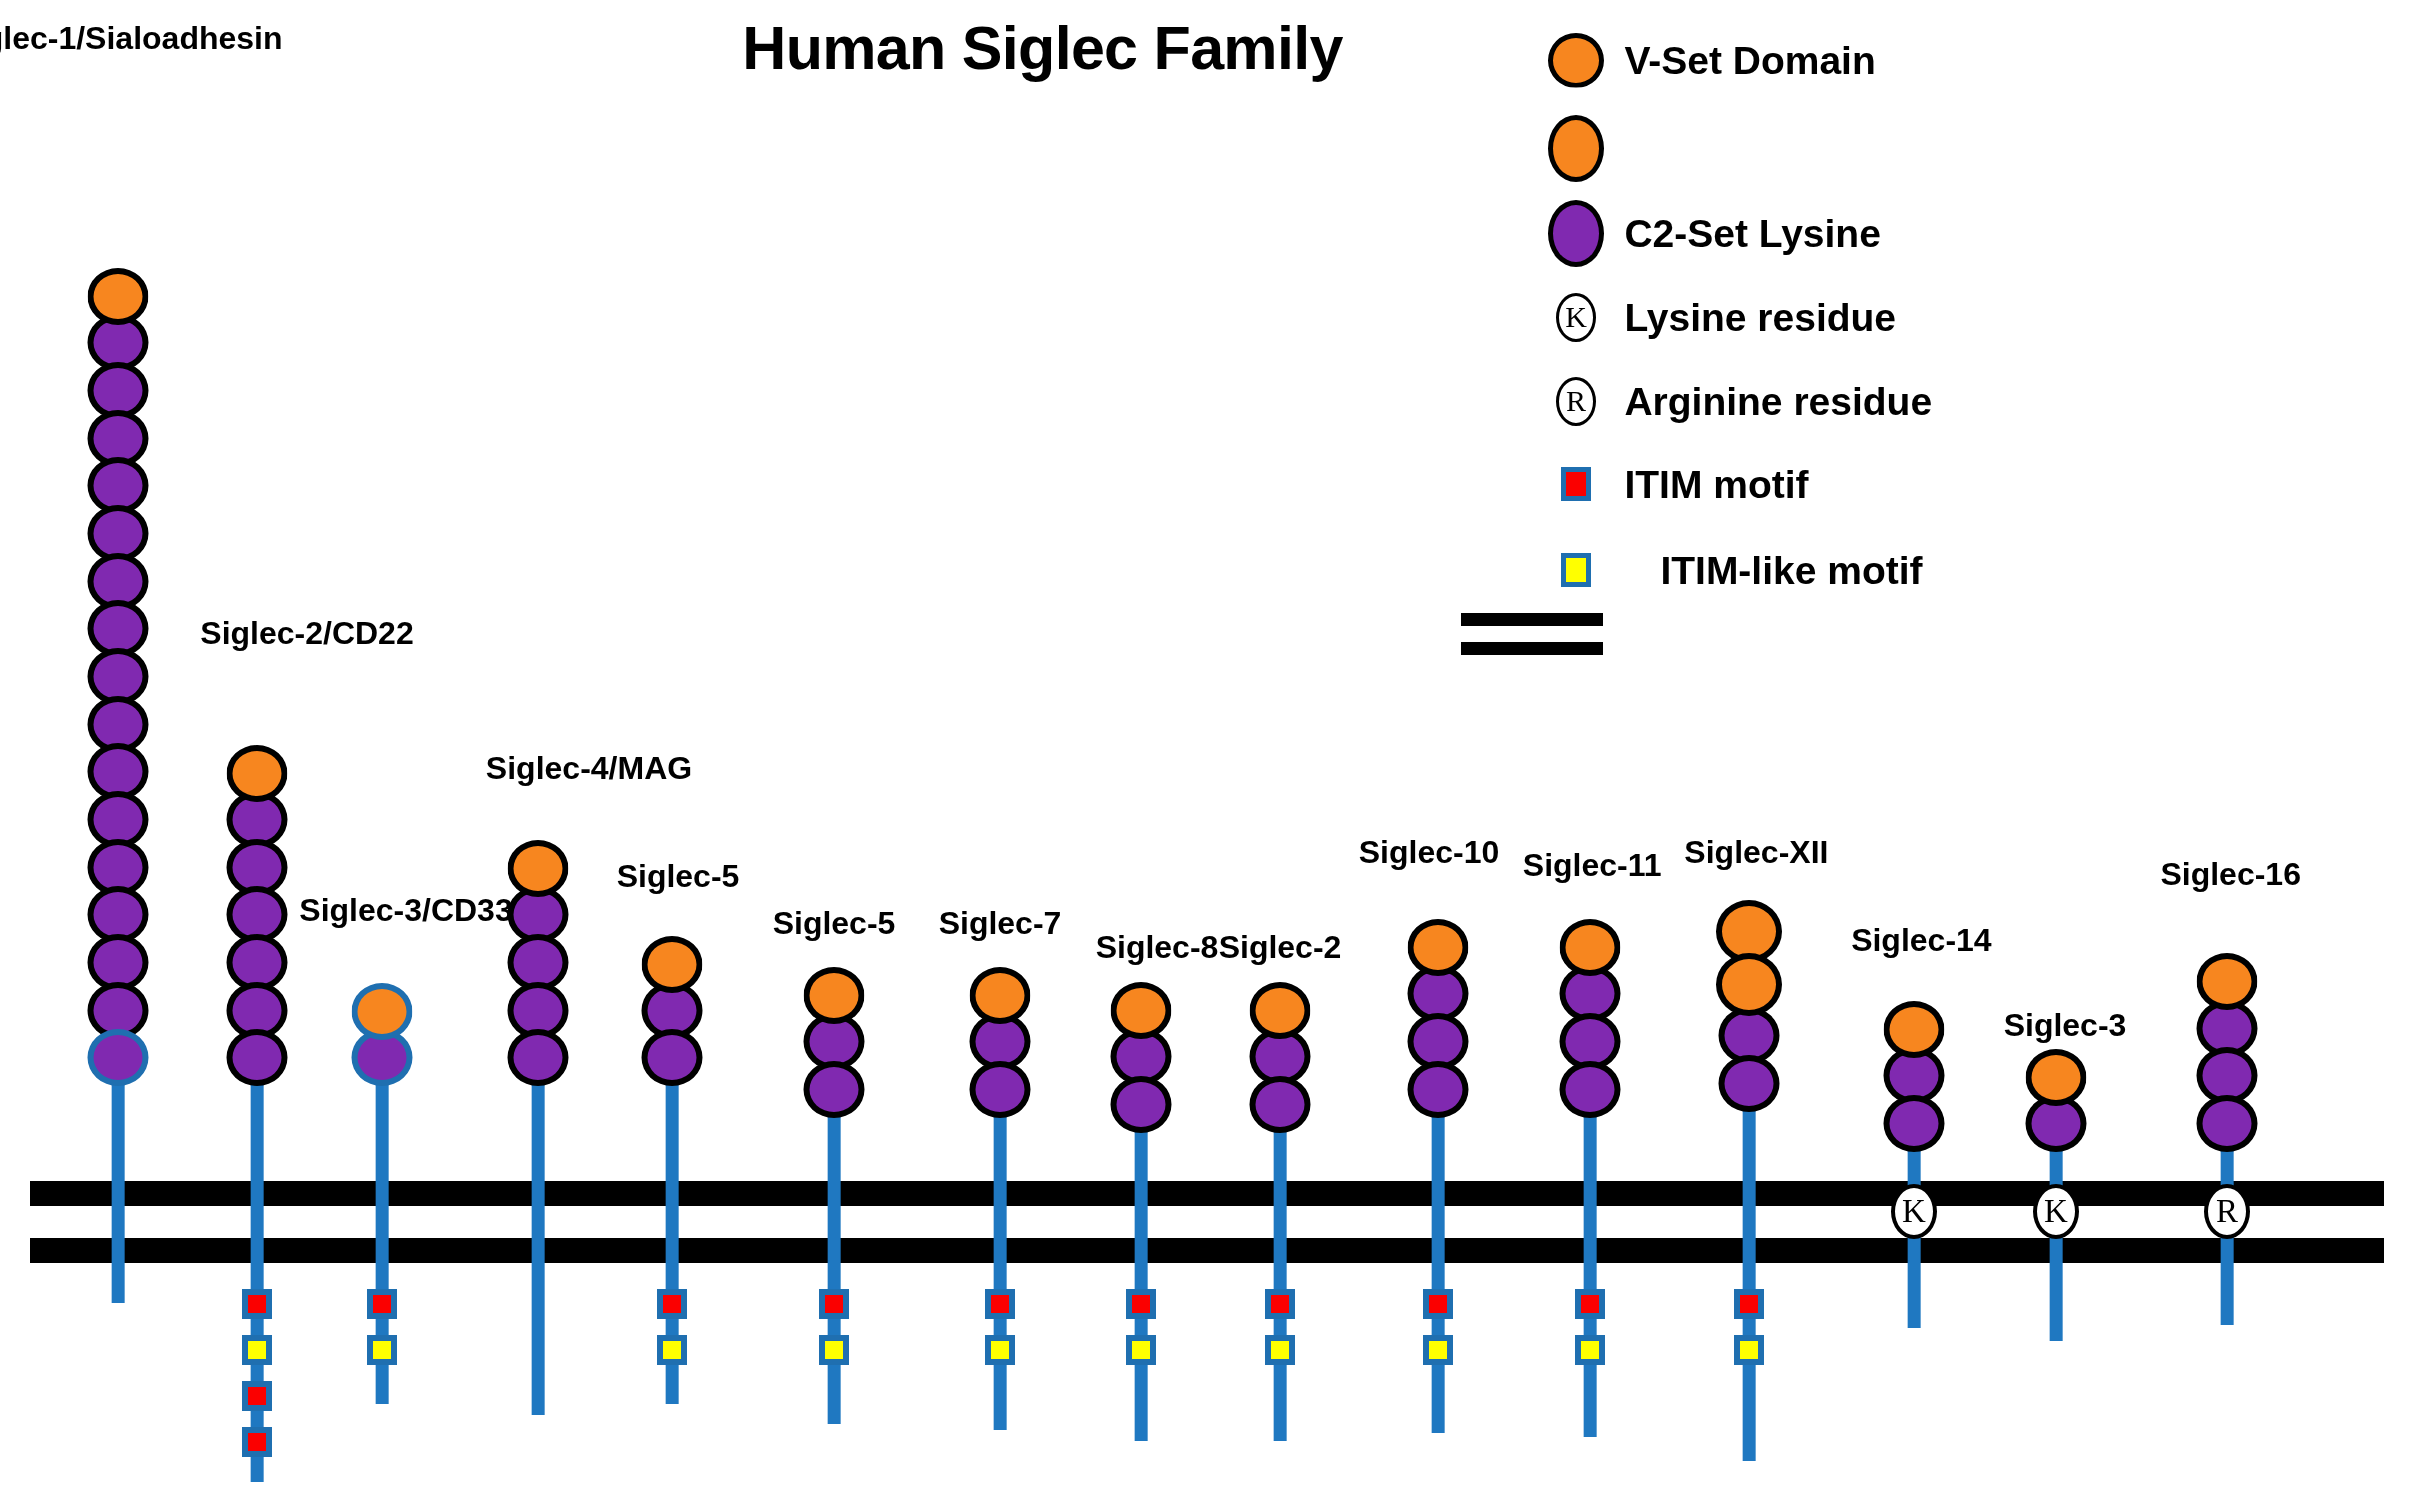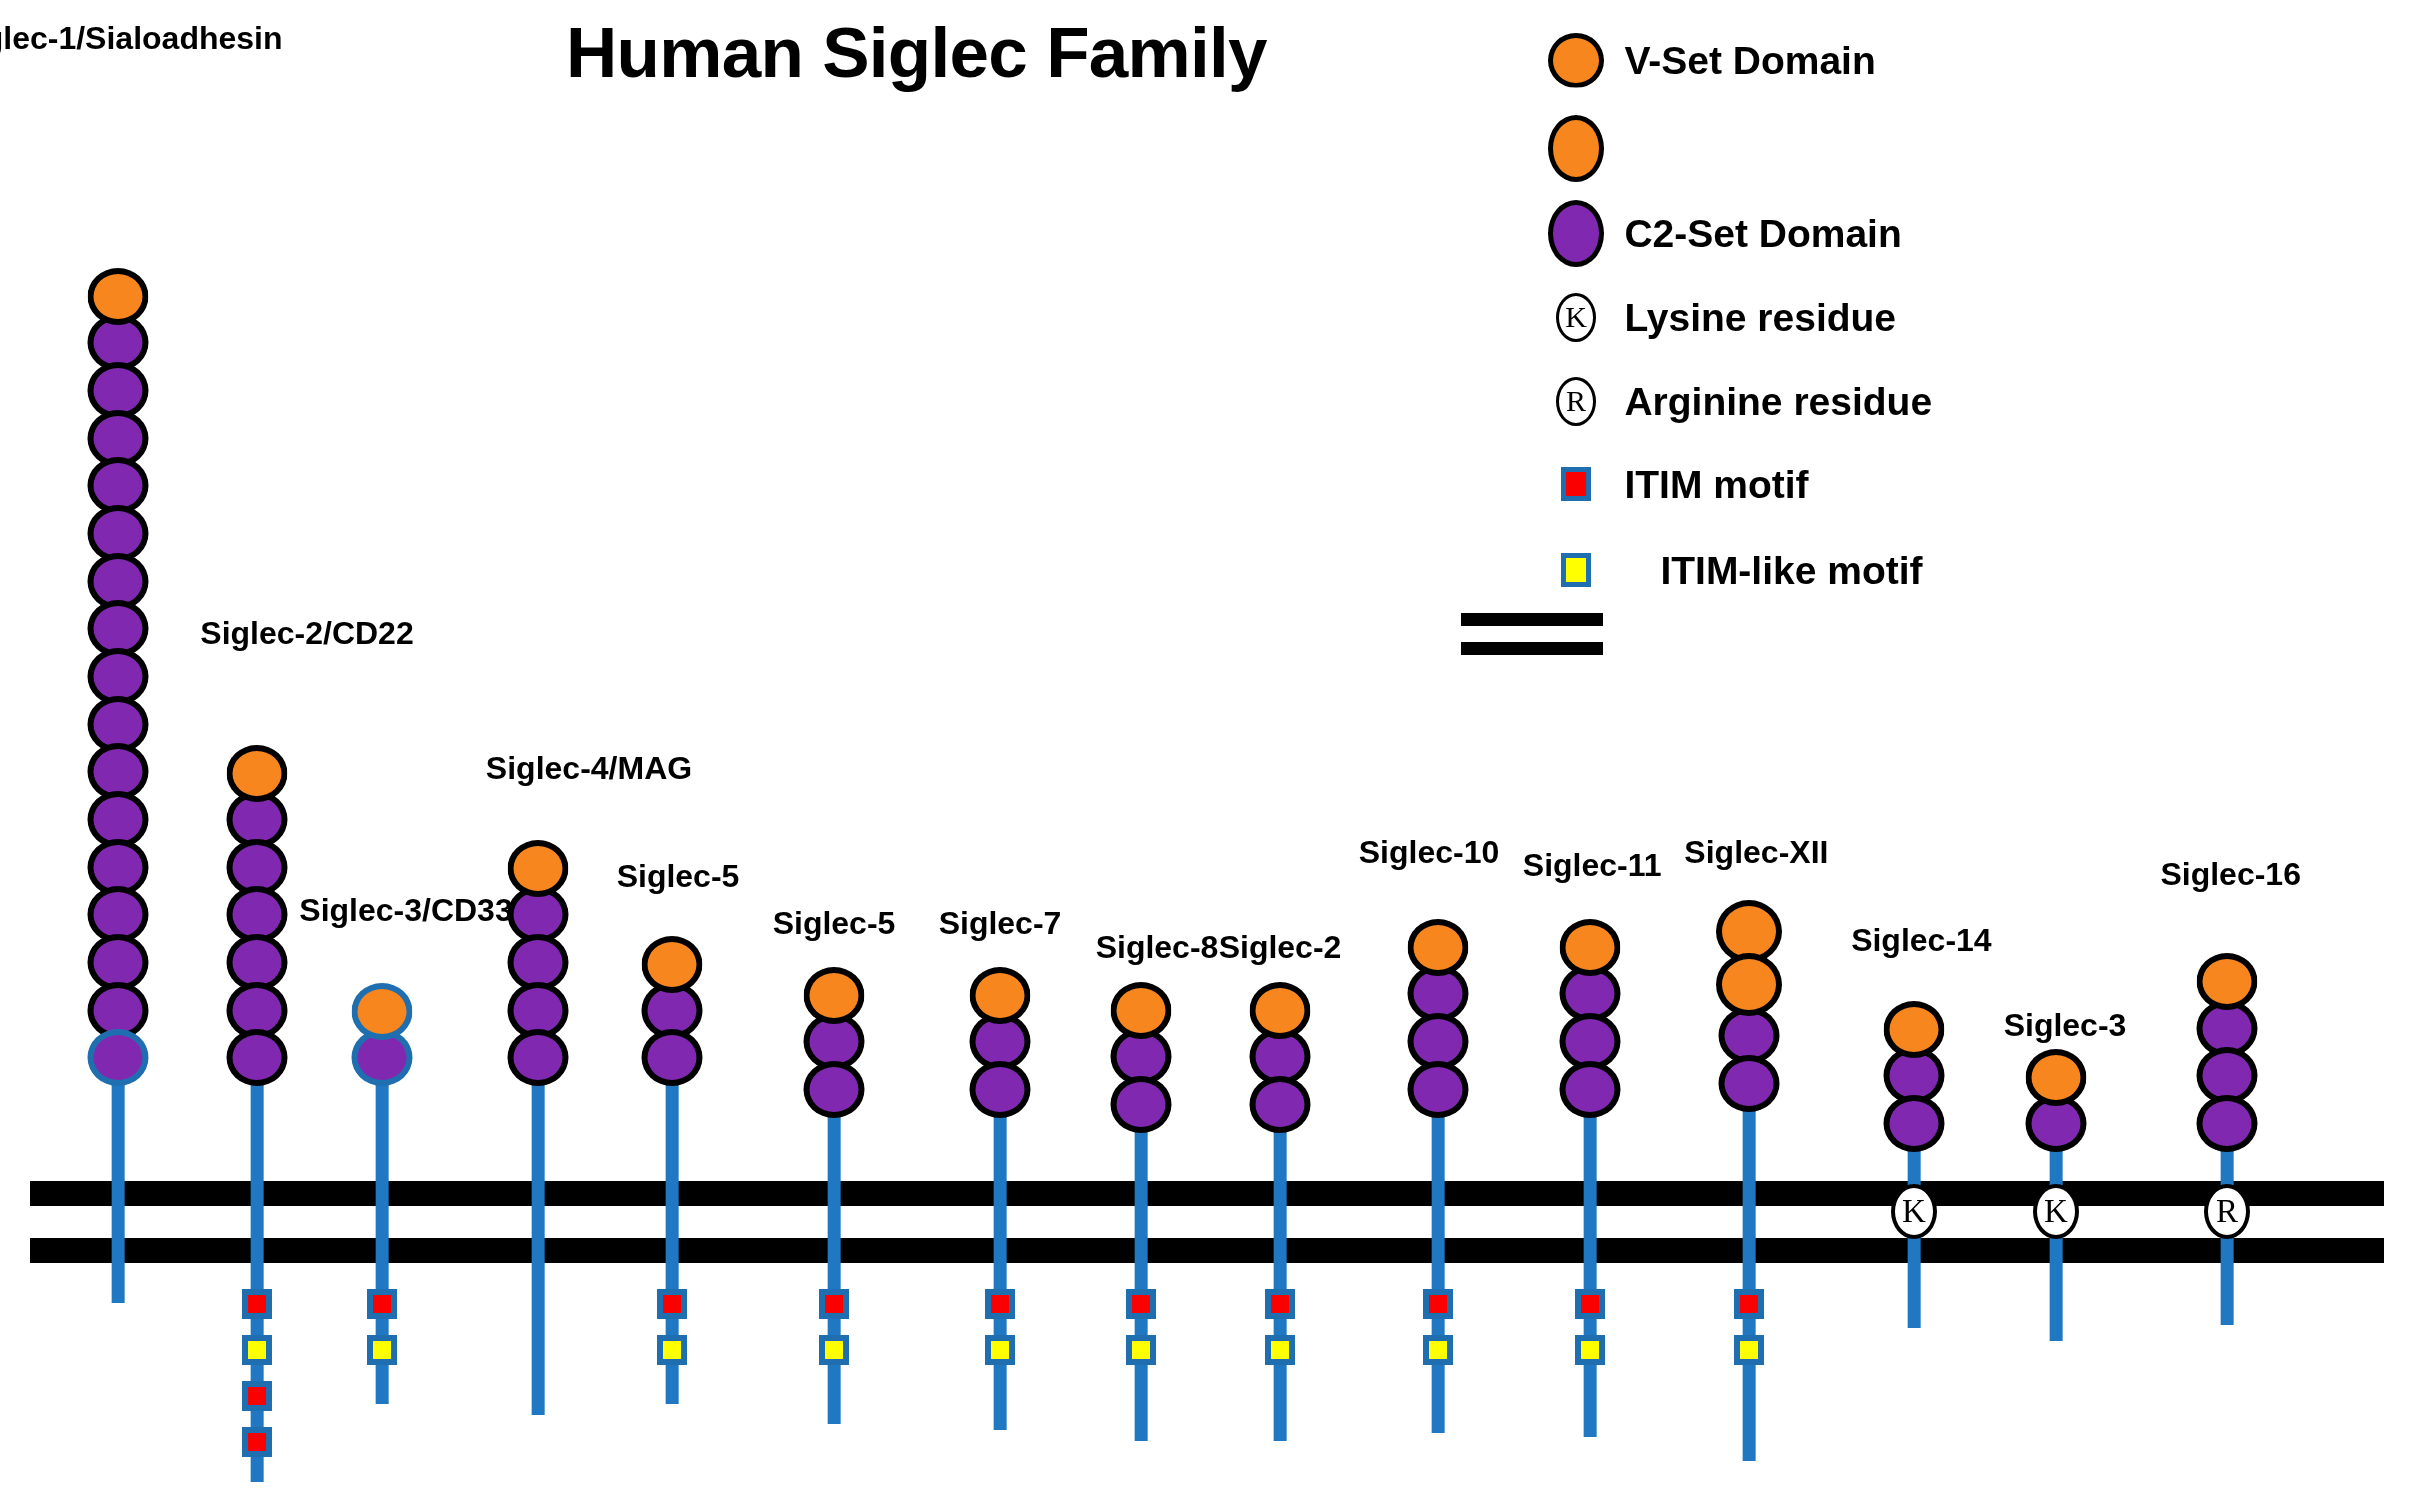--- a/index.html
+++ b/index.html
@@ -6,22 +6,22 @@
   html,body{margin:0;padding:0;background:#ffffff;}
   body{
     font-family:"Liberation Sans", sans-serif;
     width:2413px;height:1505px;position:relative;overflow:hidden;
   }
   #stage{position:absolute;left:0;top:0;width:2413px;height:1505px;}
 
   
   .title{
     position:absolute;left:566px;top:16.4px;width:953px;
-    text-align:left;
-    font-size:71px;font-weight:bold;color:#000000;
+    text-align:center;
+    font-size:61px;font-weight:bold;color:#000000;
     letter-spacing:-0.7px;line-height:1.05;
   }
 
   
   .membrane{position:absolute;background:#000000;left:30px;width:2354px;height:25px;}
   .membrane.top{top:1181px;}
   .membrane.bot{top:1238px;}
 
   
   .siglec{position:absolute;top:0;width:0;height:1505px;}
@@ -293,21 +293,21 @@
       </div>
       <div class="legrow" style="top: 103px;">
         <div class="legicon">
           <div class="leg-vmut"></div>
         </div>
       </div>
       <div class="legrow" style="top: 188px;">
         <div class="legicon">
           <div class="leg-c2"></div>
         </div>
-        <div class="legtext">C2-Set Domain</div>
+        <div class="legtext">C2-Set Lysine</div>
       </div>
       <div class="legrow" style="top: 272px;">
         <div class="legicon">
           <div class="leg-res">K</div>
         </div>
         <div class="legtext">Lysine residue</div>
       </div>
       <div class="legrow" style="top: 356px;">
         <div class="legicon">
           <div class="leg-res">R</div>

